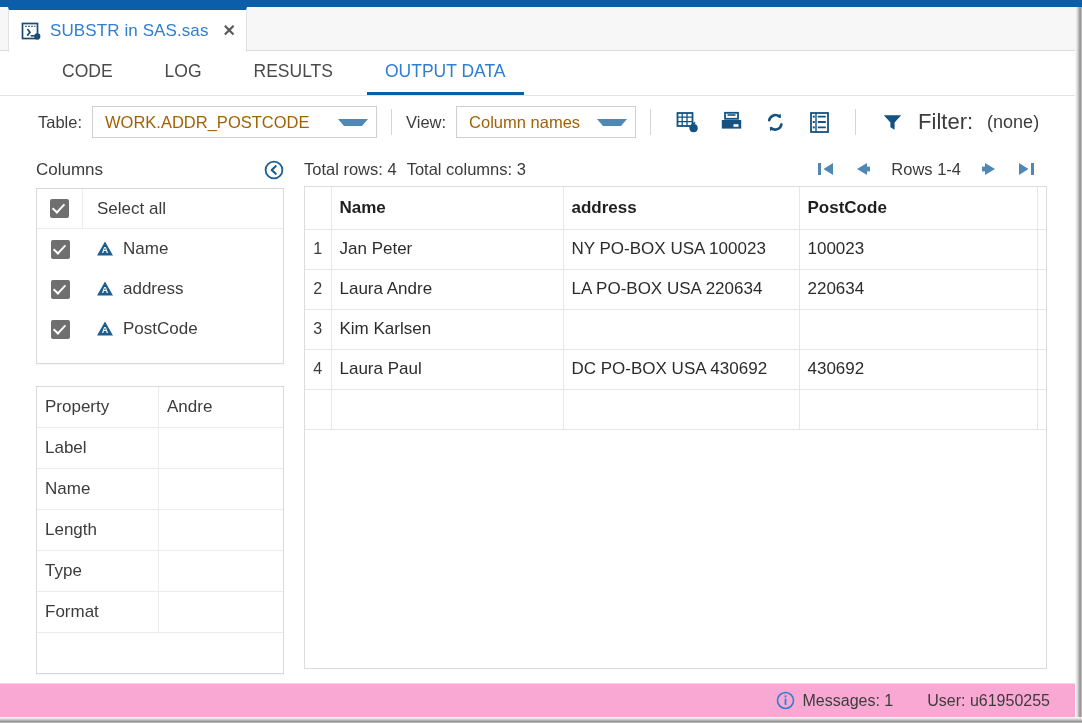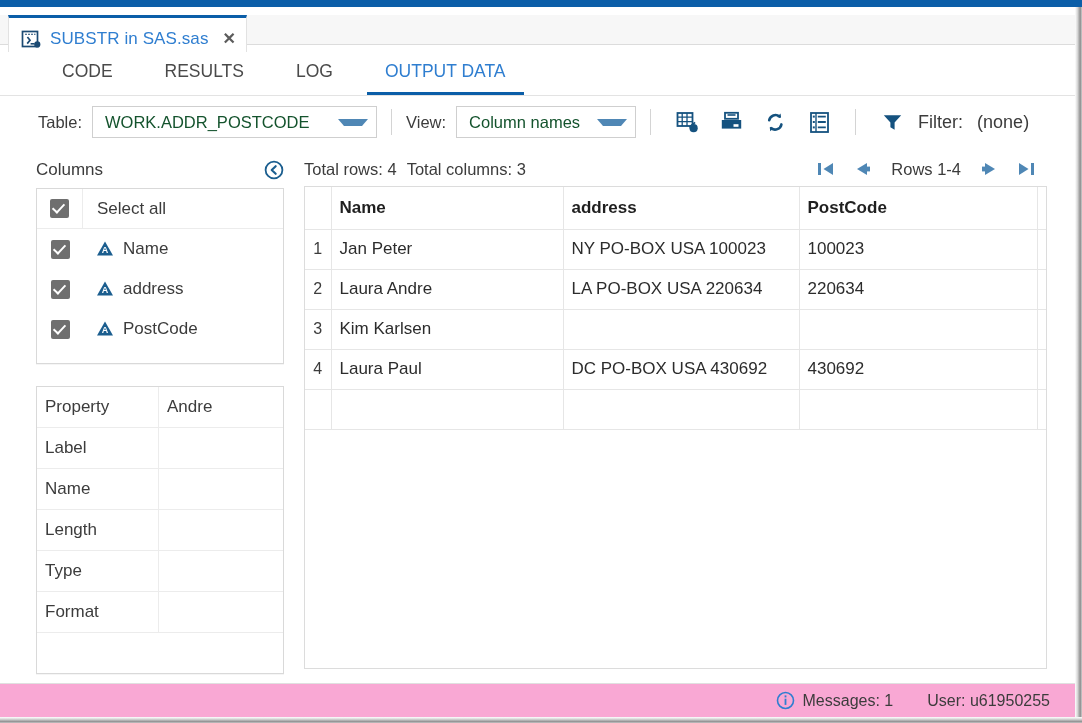--- a/index.html
+++ b/index.html
@@ -44,25 +44,24 @@
     width: 1082px;
     height: 6px;
     background: linear-gradient(to bottom, #ffffff 0%, #d8d8d8 35%, #8e8e8e 80%, #cfcfcf 100%);
   }
 
   
   .tabstrip {
     position: absolute;
     left: 0; top: 7px;
     width: 1075px;
-    height: 30px;
+    height: 44px;
     background: #f7f7f7;
     border-bottom: 1px solid #dcdcdc;
     box-sizing: border-box;
-    margin-top: 8px;
   }
   .file-tab {
     position: absolute;
     left: 8px; top: 0px;
     height: 45px;
     background: #ffffff;
     border-top: 3px solid #0b5ea8;
     border-right: 1px solid #e2e2e2;
     border-left: 1px solid #e2e2e2;
     box-sizing: border-box;
@@ -152,21 +151,21 @@
     border: 1px solid #cfcfcf;
     background: #ffffff;
     display: flex;
     align-items: center;
     padding: 0 8px 0 12px;
     box-sizing: border-box;
     cursor: pointer;
   }
   .dropdown .dd-text {
     font-size: 16.5px;
-    color: #14532d;
+    color: #a16207;
     white-space: nowrap;
   }
   .dropdown .caret {
     margin-left: auto;
     padding-left: 18px;
     width: 0; height: 0;
     border-left: 6px solid transparent;
     border-right: 6px solid transparent;
     border-top: 7px solid #4f87b5;
   }
@@ -185,21 +184,21 @@
     height: 28px;
     margin: 0 7px;
     display: flex;
     align-items: center;
     justify-content: center;
     cursor: pointer;
     flex: 0 0 auto;
   }
   .tb-icon svg { display: block; }
   .filter-label {
-    font-size: 18px;
+    font-size: 22px;
     color: #3c3c3c;
     margin-left: 4px;
     white-space: nowrap;
   }
   .filter-value {
     font-size: 18px;
     color: #3c3c3c;
     margin-left: 14px;
     white-space: nowrap;
   }
@@ -446,22 +445,22 @@
         <path d="M9.6 14.8 h4" stroke="#1b4a73" stroke-width="1.6"></path>
         <circle cx="16.3" cy="15.4" r="3.1" fill="#1b4a73"></circle>
       </svg>
       <span class="tab-title">SUBSTR in SAS.sas</span>
       <span class="tab-close">✕</span>
     </div>
   </div>
 
   <div class="section-tabs">
     <div class="sec-tab">CODE</div>
+    <div class="sec-tab">LOG</div>
     <div class="sec-tab">RESULTS</div>
-    <div class="sec-tab">LOG</div>
     <div class="sec-tab active">OUTPUT DATA</div>
   </div>
 
   <div class="toolbar">
     <span class="tb-label">Table:</span>
     <div class="dropdown" id="table-dd">
       <span class="dd-text">WORK.ADDR_POSTCODE</span>
       <span class="caret"></span>
     </div>
 

